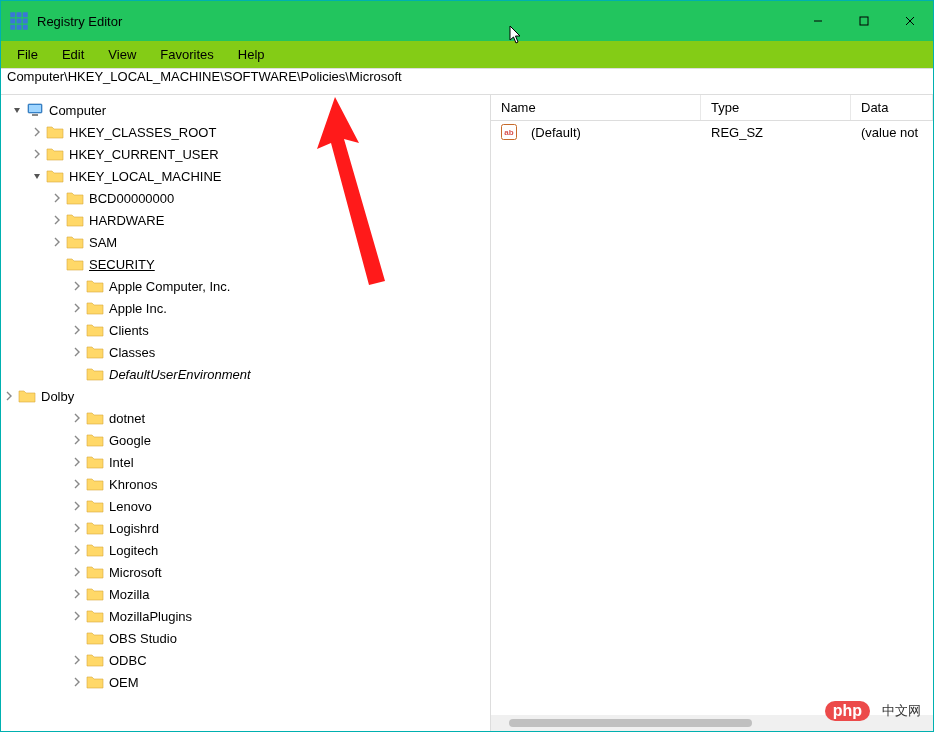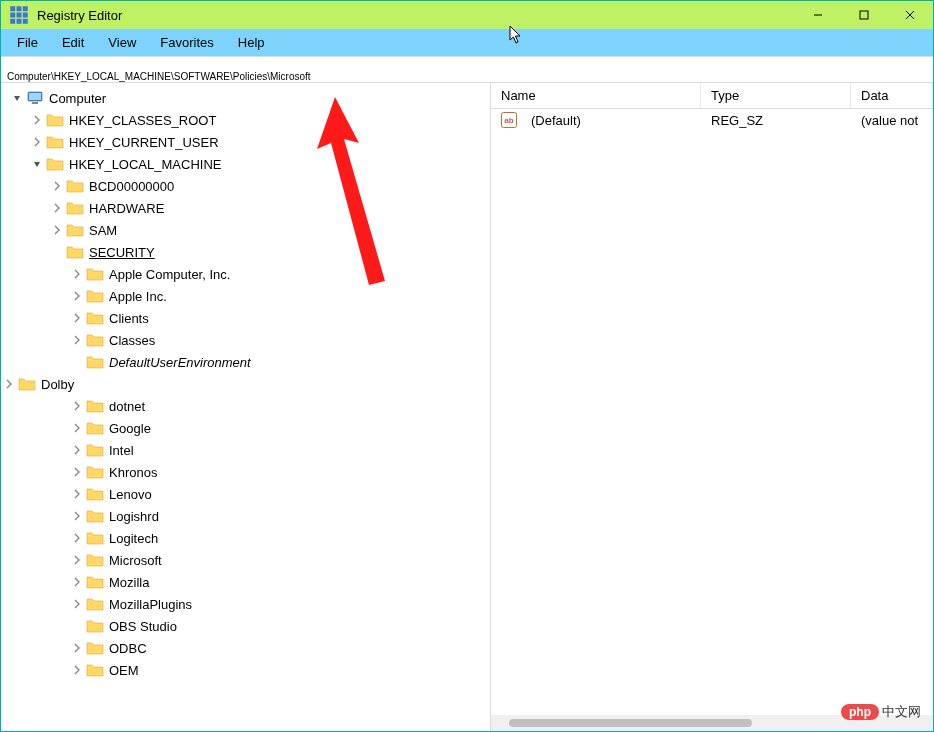--- a/index.html
+++ b/index.html
@@ -1,26 +1,26 @@
 <!DOCTYPE html>
 <html><head>
 <meta charset="utf-8">
 <style>
   * { box-sizing: border-box; margin: 0; padding: 0; }
   html, body { width: 934px; height: 732px; font-family: "Segoe UI", sans-serif; font-size: 13px; overflow: hidden; background: #fff; }
   .window { width: 934px; height: 732px; border: 1px solid #00b0b0; display: flex; flex-direction: column; position: relative; background: #fff; }
-  .titlebar { background: #bef264; height: 28px; display: flex; align-items: center; color: #000; }
+  .titlebar { background: #22c55e; height: 40px; display: flex; align-items: center; color: #000; }
   .titlebar .app-icon { width: 20px; height: 20px; margin: 0 8px; display: inline-flex; align-items: center; justify-content: center; }
   .titlebar .title { flex: 0 0 auto; font-size: 13px; color: #000; }
   .titlebar .spacer { flex: 1; }
   .winbtn { width: 46px; height: 32px; display: inline-flex; align-items: center; justify-content: center; color: #000; }
   .winbtn svg { width: 10px; height: 10px; }
-  .menubar { height: 28px; display: flex; align-items: center; padding: 0 4px; border-bottom: 1px solid #ddd; background: #7dd3fc; }
+  .menubar { height: 28px; display: flex; align-items: center; padding: 0 4px; border-bottom: 1px solid #ddd; background: #84cc16; }
   .menu-item { padding: 4px 12px; color: #000; }
-  .addressbar { height: 26px; border-bottom: 1px solid #ddd; display: flex; align-items: flex-end; padding: 0 6px; font-size: 10px; color: #000; }
+  .addressbar { height: 26px; border-bottom: 1px solid #ddd; display: flex; align-items: flex-start; padding: 0 6px; font-size: 13px; color: #000; }
   .main { flex: 1; display: flex; min-height: 0; }
   .tree-pane { width: 490px; overflow: hidden; position: relative; border-right: 1px solid #ddd; }
   .tree-scroll { height: 100%; overflow-y: scroll; }
   .tree-scroll::-webkit-scrollbar { width: 16px; }
   .tree-scroll::-webkit-scrollbar-track { background: #f0f0f0; }
   .tree-scroll::-webkit-scrollbar-thumb { background: #c0c0c0; border-radius: 8px; }
   .tree { padding: 4px 0; }
   .node { display: flex; align-items: center; height: 22px; white-space: nowrap; }
   .toggle { width: 16px; height: 16px; display: inline-flex; align-items: center; justify-content: center; color: #666; margin-right: 1px; flex-shrink: 0; }
   .toggle svg { width: 10px; height: 10px; }
@@ -37,21 +37,21 @@
   .row .cell { padding: 0 10px; display: flex; align-items: center; }
   .cell-name { width: 210px; }
   .cell-type { width: 150px; }
   .cell-data { flex: 1; }
   .val-icon { width: 24px; height: 16px; margin-right: 6px; flex-shrink: 0; }
   .list-hscroll { height: 16px; background: #f0f0f0; display: flex; align-items: center; }
   .list-hscroll .thumb { height: 8px; background: #c0c0c0; border-radius: 4px; width: 55%; margin-left: 18px; }
   .cursor { position: absolute; top: 24px; left: 508px; pointer-events: none; z-index: 50; }
   .arrow-annot { position: absolute; top: 96px; left: 310px; pointer-events: none; z-index: 40; }
   .watermark { position: absolute; bottom: 10px; right: 12px; z-index: 60; display: flex; align-items: center; font-size: 13px; }
-  .wm-pill { background: #ec4a4a; color: #fff; border-radius: 10px; padding: 1px 8px; font-weight: bold; font-size: 12px; margin-right: 3px; }
+  .wm-pill { background: #ec4a4a; color: #fff; border-radius: 10px; padding: 1px 8px; font-weight: bold; font-size: 16px; margin-right: 12px; }
   .wm-text { color: #333; }
 </style>
 </head>
 <body>
 
 <div class="window">
 
   <div class="titlebar">
     <span class="app-icon">
       <svg viewBox="0 0 16 16">

